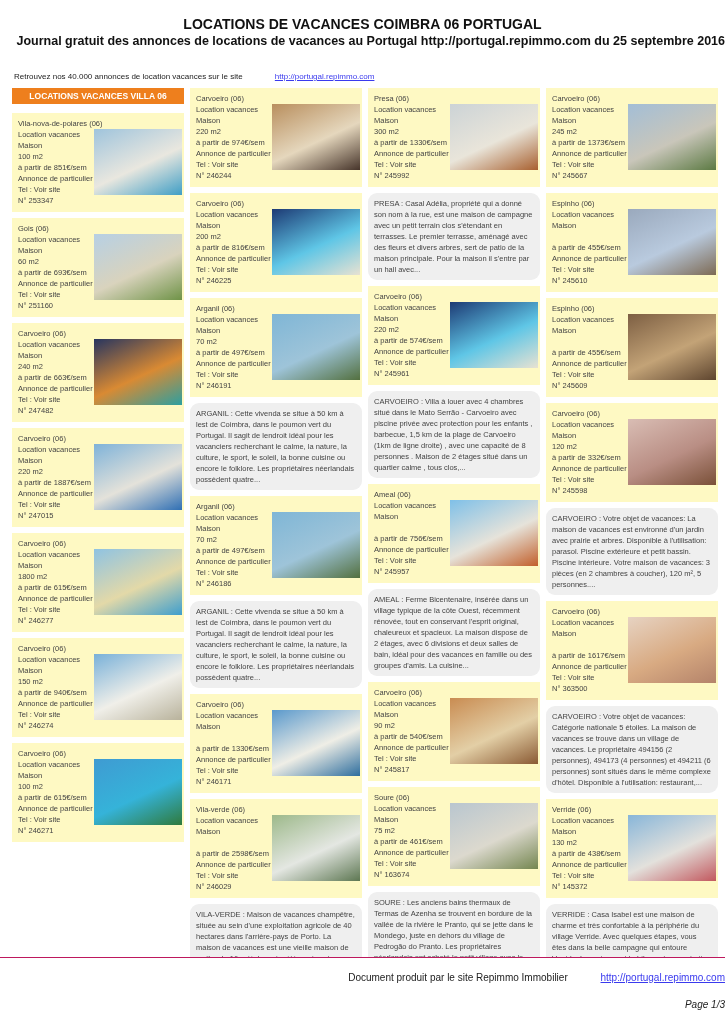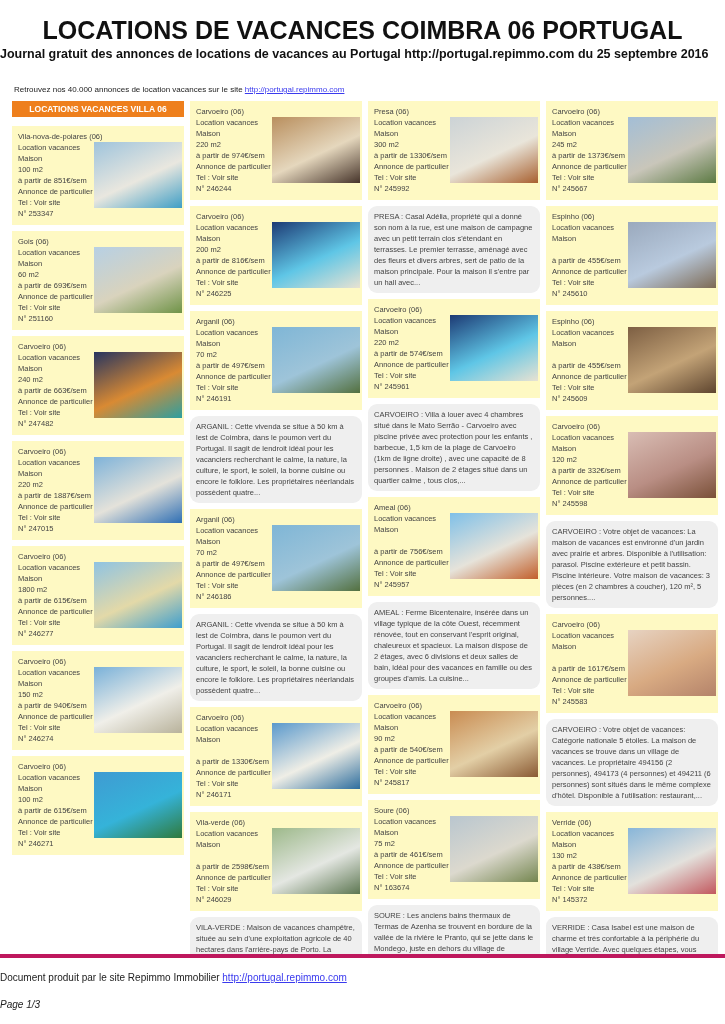--- a/index.html
+++ b/index.html
@@ -1,29 +1,29 @@
 <!DOCTYPE html>
 <html lang="fr"><head>
 <meta charset="utf-8">
 <style>
   html,body{margin:0;padding:0;}
   body{
     width:725px;height:1024px;background:#ffffff;position:relative;overflow:hidden;
     font-family:"Liberation Sans", sans-serif;color:#333;
   }
   .page-title{
-    font-size:25px;font-weight:bold;text-align:center;margin:16px 0 0;color:#111;
+    font-size:14px;font-weight:bold;text-align:center;margin:16px 0 0;color:#111;
   }
   .page-subtitle{
-    font-size:12.5px;font-weight:bold;text-align:left;margin:2px 0 0;color:#111;
+    font-size:12.5px;font-weight:bold;text-align:right;margin:2px 0 0;color:#111;
   }
   .intro{
     margin:24px 0 0 14px;font-size:8px;color:#222;
   }
-  a.lnk{color:#3a3aee;text-decoration:underline;cursor:pointer;}
+  a.lnk{color:#3a3aee;text-decoration:underline;cursor:pointer;margin-left:30px;}
   .grid{
     margin:7px 10px 0 12px;display:flex;gap:6px;align-items:flex-start;
   }
   .col{width:172px;flex:0 0 172px;}
   .banner{
     background:#ee7f1d;color:#ffffff;font-weight:bold;font-size:8.5px;
     text-align:center;padding:3px 8px;margin-bottom:9px;
   }
   .card{
     position:relative;background:#fef9c3;padding:5px 0 6px 6px;margin-bottom:6px;
@@ -34,22 +34,22 @@
     white-space:nowrap;overflow:hidden;
   }
   .photo{
     position:absolute;top:16px;right:2px;width:88px;height:66px;
   }
   .desc{
     background:#efefef;padding:5px 6px;margin-bottom:6px;
     font-size:7.5px;line-height:11px;color:#444;border-radius:9px;
   }
   .footer{
-    position:absolute;left:0;right:0;bottom:0;border-top:4px solid #be185d;
-    text-align:left;padding:14px 0 14px;background:#fff;
+    position:absolute;left:0;right:0;bottom:0;border-top:1px solid #be185d;
+    text-align:right;padding:14px 0 14px;background:#fff;
   }
   .footer .doc-line{font-size:10px;color:#222;}
   .footer .page-num{font-size:10px;font-style:italic;margin-top:16px;color:#222;}
 </style>
 </head>
 <body>
 
 <div class="page-title">LOCATIONS DE VACANCES COIMBRA 06 PORTUGAL</div>
 <div class="page-subtitle">Journal gratuit des annonces de locations de vacances au Portugal http://portugal.repimmo.com du 25 septembre 2016</div>
 
@@ -319,21 +319,21 @@
       <div class="desc">CARVOEIRO : Votre objet de vacances:   La maison de vacances est environné d'un jardin avec prairie et arbres. Disponible à l'utilisation: parasol. Piscine extérieure et petit bassin. Piscine intérieure.  Votre maison de vacances: 3 pièces (en 2 chambres à coucher), 120 m², 5 personnes....</div>
       <div class="card">
     <div class="photo" style="background: linear-gradient(155deg, rgb(231, 211, 194) 0%, rgb(216, 170, 130) 55%, rgb(180, 131, 106) 100%);"></div>
     <div class="ln">Carvoeiro (06)</div>
     <div class="ln">Location vacances</div>
     <div class="ln">Maison</div>
     <div class="ln">&nbsp;</div>
     <div class="ln">à partir de 1617€/sem</div>
     <div class="ln">Annonce de particulier</div>
     <div class="ln">Tel : Voir site</div>
-    <div class="ln">N° 245583</div>
+    <div class="ln">N° 363500</div>
   </div>
       <div class="desc">CARVOEIRO : Votre objet de vacances:  Catégorie nationale 5 étoiles. La maison de vacances se trouve dans un village de vacances. Le propriétaire 494156 (2 personnes), 494173 (4 personnes) et 494211 (6 personnes) sont situés dans le même complexe d'hôtel. Disponible à l'utilisation: restaurant,...</div>
       <div class="card">
     <div class="photo" style="background: linear-gradient(155deg, rgb(136, 182, 217) 0%, rgb(227, 225, 220) 55%, rgb(194, 88, 94) 100%);"></div>
     <div class="ln">Verride (06)</div>
     <div class="ln">Location vacances</div>
     <div class="ln">Maison</div>
     <div class="ln">130 m2</div>
     <div class="ln">à partir de 438€/sem</div>
     <div class="ln">Annonce de particulier</div>

